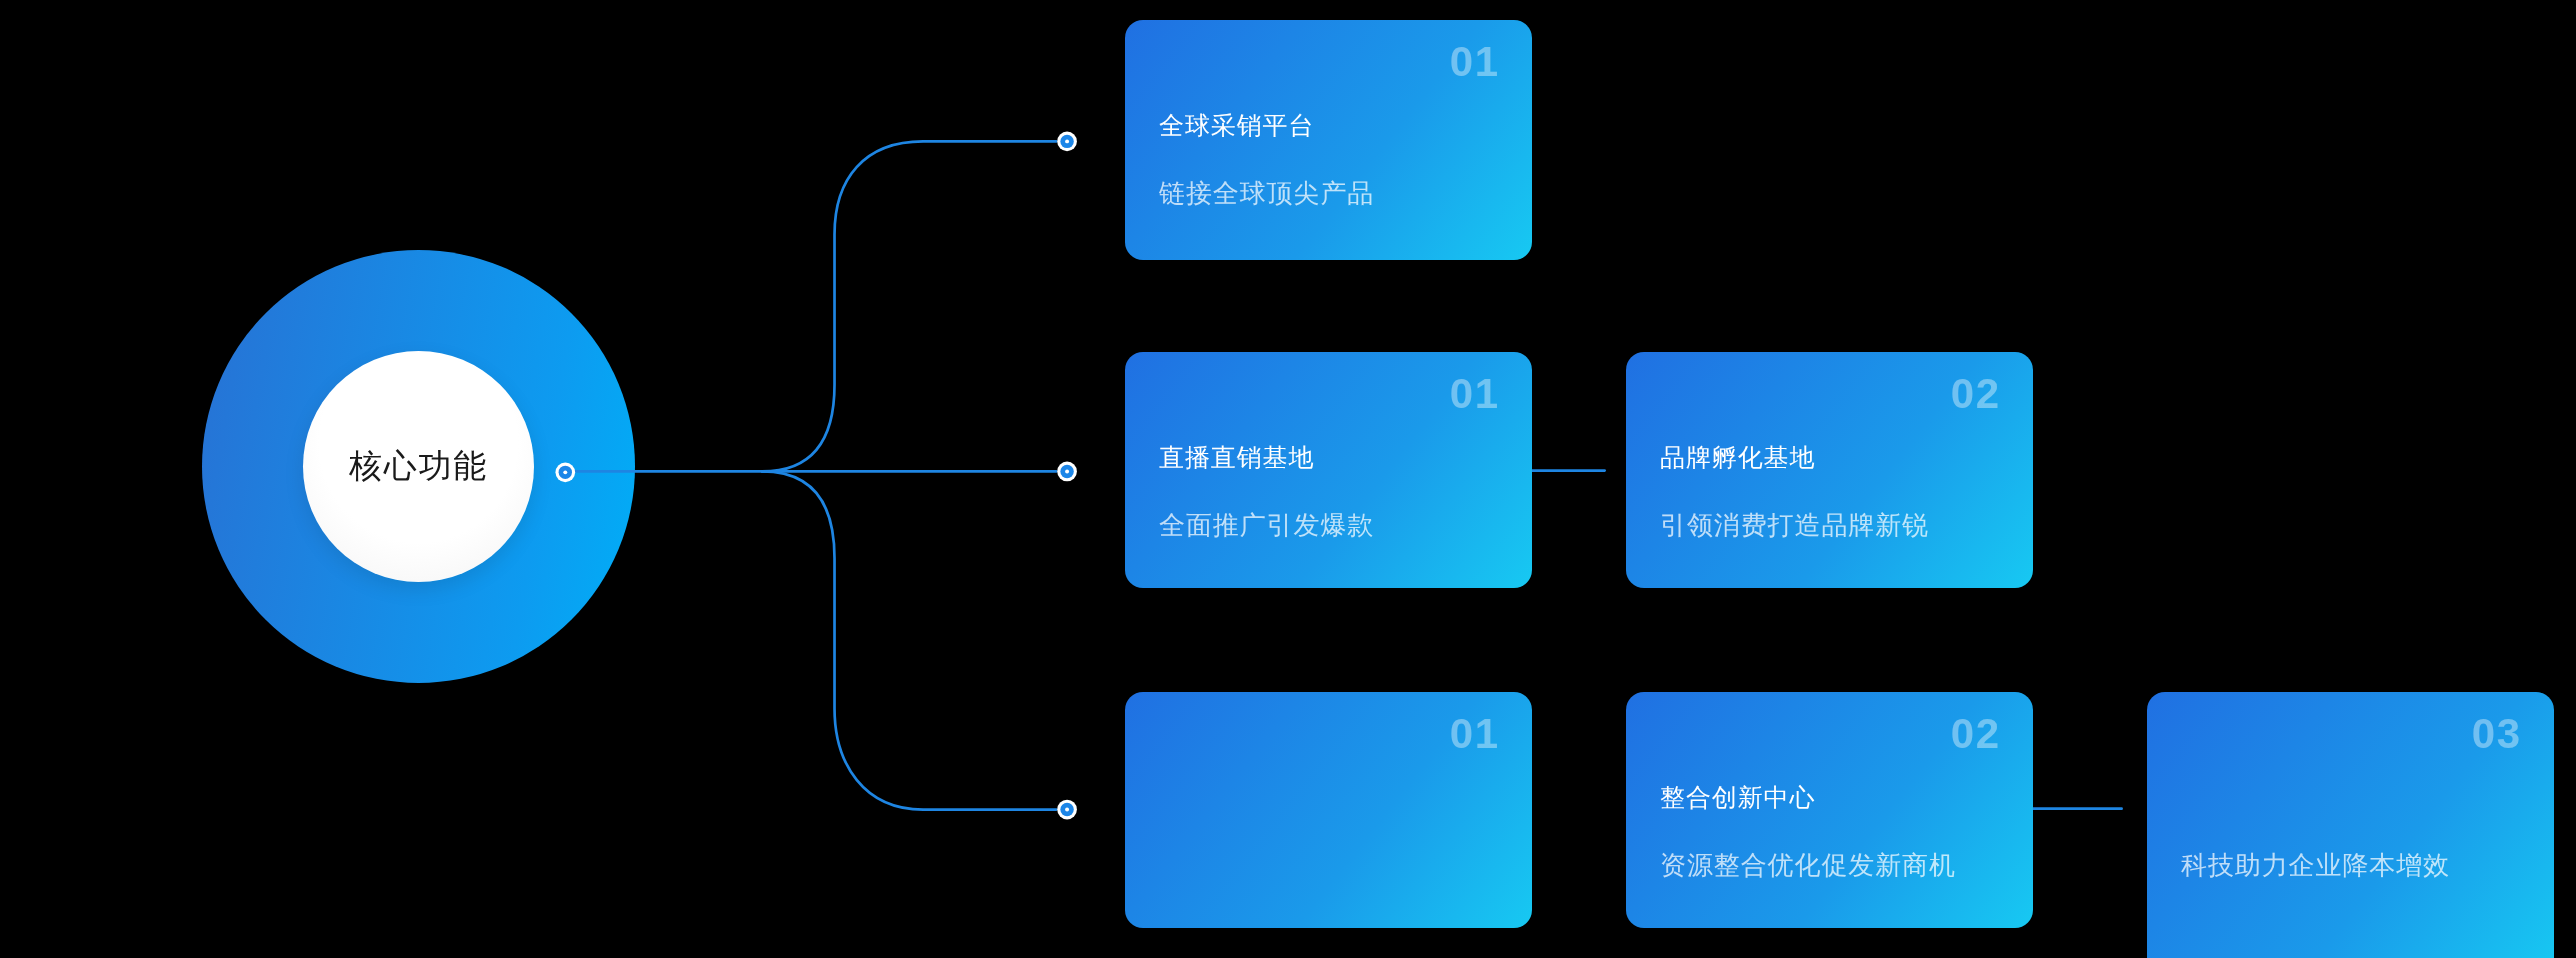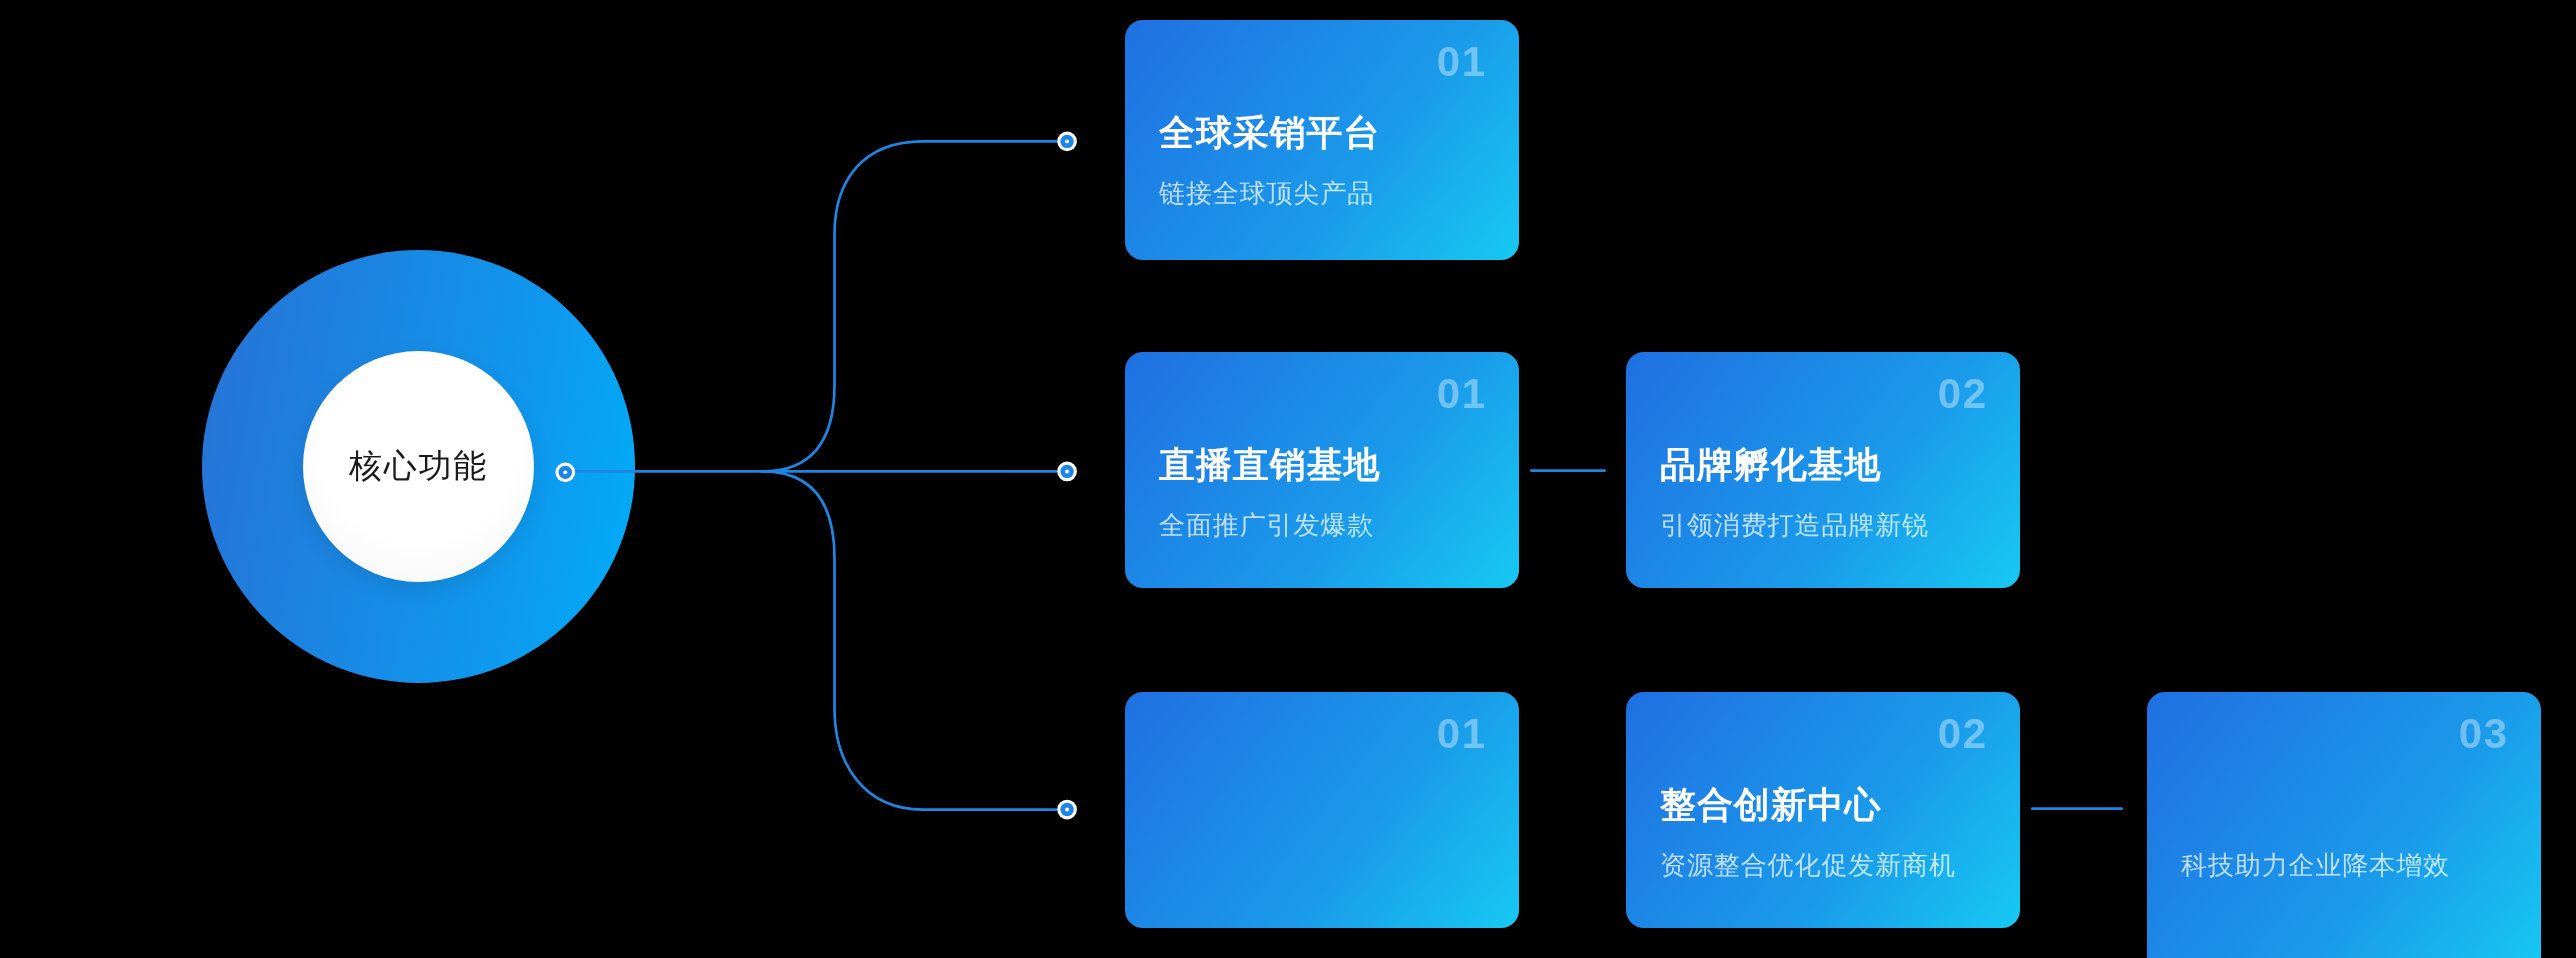--- a/index.html
+++ b/index.html
@@ -61,36 +61,37 @@
     stroke-linecap: round;
   }
 
   
   .card {
     position: absolute;
     width: 394px;
     border-radius: 18px;
     background: linear-gradient(128deg, #2070E2 0%, #1a9aea 60%, #17C9F2 100%);
     color: #ffffff;
+    padding-left: 13px;
   }
   .card-number {
     position: absolute;
     top: 18px;
     right: 32px;
     font-size: 42px;
     font-weight: 700;
     color: rgba(255,255,255,0.38);
     letter-spacing: 1.8px;
   }
   .card-title {
     position: absolute;
     left: 34px;
     top: 89px;
-    font-size: 36px;
-    font-weight: 700;
+    font-size: 25px;
+    font-weight: 400;
     letter-spacing: 0.9px;
     white-space: nowrap;
   }
   .card-sub {
     position: absolute;
     left: 34px;
     top: 156px;
     font-size: 26px;
     font-weight: 400;
     color: rgba(255,255,255,0.72);

